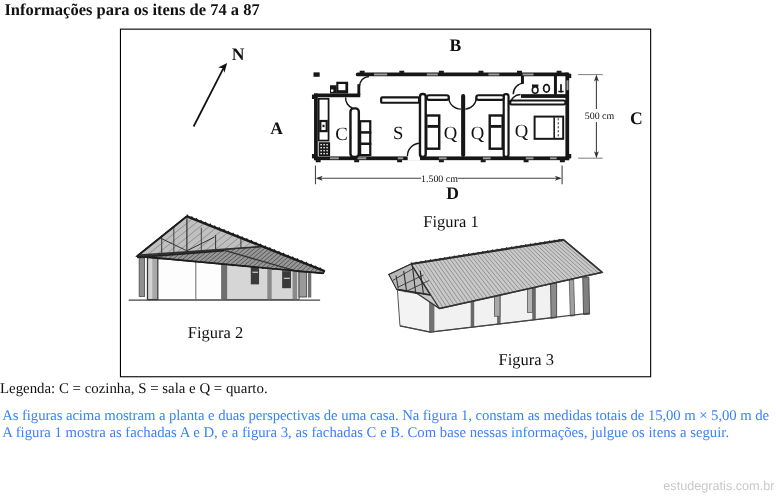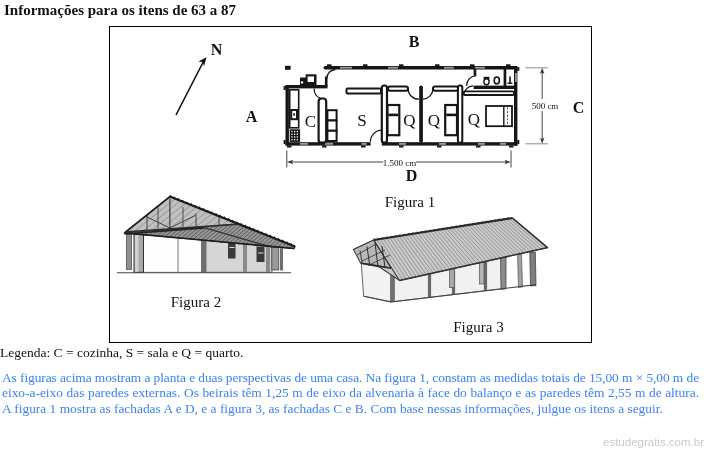--- a/index.html
+++ b/index.html
@@ -7,21 +7,21 @@
   .title {position:absolute;left:4px;top:2px;font-size:15px;font-weight:bold;color:#111;}
   .box {position:absolute;left:109px;top:26px;width:481px;height:315px;border:1px solid #000;}
   svg.fig {position:absolute;left:0;top:0;}
   .legend {position:absolute;top:345px;left:0;width:596px;font-size:13.5px;color:#111;}
   .para {position:absolute;left:2px;top:369.5px;width:697px;font-size:13.4px;color:#3b82f6;}
   .para div {white-space:nowrap;text-align:justify;height:15.5px;}
   .j {text-align-last:justify;}
   .wm {position:absolute;right:2px;top:436px;font-family:"Liberation Sans",sans-serif;font-size:11.5px;color:#c9c9cc;text-align:center;}
 </style></head>
 <body>
-<div class="title">Informações para os itens de 63 a 87</div>
+<div class="title">Informações para os itens de 74 a 87</div>
 <div class="box"></div>
 <svg class="fig" width="706" height="451" viewBox="0 0 706 451" font-family="Liberation Serif, serif">
 <rect x="323.5" y="66" width="193.8" height="3.4" rx="1.7" fill="#161616"></rect>
 <rect x="514" y="66" width="3.4" height="79.6" fill="#161616"></rect>
 <rect x="285.5" y="142.2" width="232" height="3.4" fill="#161616"></rect>
 <rect x="285.5" y="85" width="3.4" height="60.6" fill="#161616"></rect>
 <rect x="285.5" y="85" width="42" height="3.4" fill="#161616"></rect>
 <rect x="324.9" y="76.5" width="2.6" height="10" fill="#161616"></rect>
 <rect x="285" y="65.8" width="5.6" height="4" fill="#161616"></rect>
 <rect x="327" y="64.3" width="4.5" height="2" fill="#161616"></rect>
@@ -355,16 +355,15 @@
 <line x1="367" y1="246.5" x2="369.5" y2="264" stroke="#2a2a2a" stroke-width="1"></line>
 <line x1="360" y1="250.5" x2="362" y2="262" stroke="#2a2a2a" stroke-width="0.9"></line>
 <line x1="382" y1="246" x2="385" y2="267.5" stroke="#2a2a2a" stroke-width="1"></line>
 <line x1="357" y1="255" x2="375" y2="244.5" stroke="#333" stroke-width="0.8"></line>
 <line x1="362" y1="261" x2="385" y2="250" stroke="#333" stroke-width="0.8"></line>
 <line x1="368" y1="265.5" x2="390" y2="255" stroke="#333" stroke-width="0.8"></line>
 </svg>
 <div class="legend">Legenda: C = cozinha, S = sala e Q = quarto.</div>
 <div class="para">
 <div class="j" style="letter-spacing:-0.08px">As figuras acima mostram a planta e duas perspectivas de uma casa. Na figura 1, constam as medidas totais de 15,00 m × 5,00 m de</div>
-<div class="j">eixo-a-eixo das paredes externas. Os beirais têm 1,25 m de eixo da alvenaria à face do balanço e as paredes têm 2,55 m de altura.</div>
 <div>A figura 1 mostra as fachadas A e D, e a figura 3, as fachadas C e B. Com base nessas informações, julgue os itens a seguir.</div>
 </div>
 <div class="wm">estudegratis.com.br</div>
 
 </body></html>

